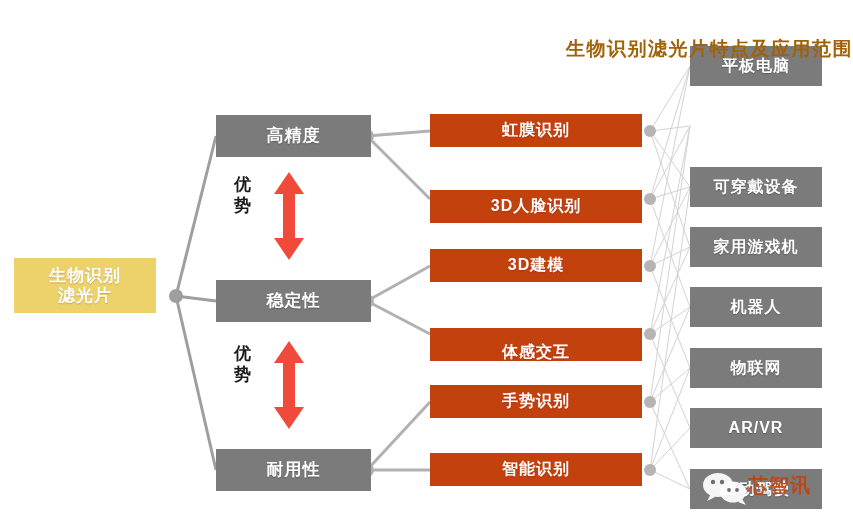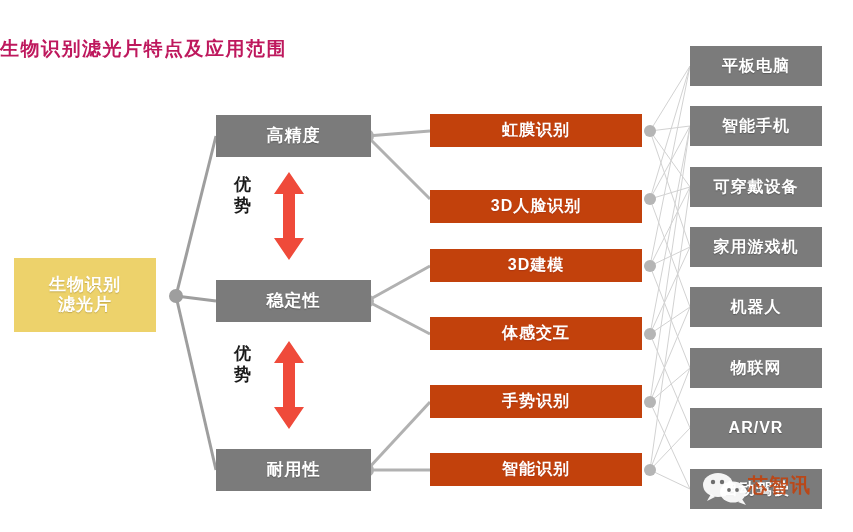--- a/index.html
+++ b/index.html
@@ -37,32 +37,32 @@
     text-align: center;
     line-height: 1.15;
     letter-spacing: 1px;
     z-index: 3;
   }
   .title {
     position: absolute;
     left: 0;
     top: 36px;
     width: 853px;
-    text-align: left;
+    text-align: right;
     font-size: 19px;
     font-weight: bold;
-    color: #be185d;
+    color: #a16207;
     letter-spacing: 1.5px;
     z-index: 4;
   }
   .root {
     left: 14px;
     top: 258px;
     width: 142px;
-    height: 74px;
+    height: 55px;
     background: #edd26b;
     font-size: 17px;
     font-weight: bold;
     text-shadow: 0 1px 1px rgba(120,100,30,0.35);
   }
   .feature {
     left: 216px;
     width: 155px;
     height: 42px;
     background: #7b7b7b;
@@ -78,21 +78,21 @@
     width: 212px;
     height: 33px;
     background: #c2410c;
     font-size: 16px;
     font-weight: bold;
     text-shadow: 0 1px 1px rgba(140,40,30,0.4);
   }
   .app.a0 { top: 114px; }
   .app.a1 { top: 190px; }
   .app.a2 { top: 249px; }
-  .app.a3 { top: 317px; }
+  .app.a3 { top: 328px; align-items: flex-end; }
   .app.a4 { top: 385px; }
   .app.a5 { top: 453px; }
   .target {
     left: 690px;
     width: 132px;
     height: 40px;
     background: #7b7b7b;
     font-size: 16px;
     font-weight: bold;
     text-shadow: 0 1px 1px rgba(50,50,50,0.45);
@@ -277,23 +277,20 @@
   <div class="node app a4">
     <span>手势识别</span>
   </div>
   <div class="node app a5">
     <span>智能识别</span>
   </div>
 
   <div class="node target t0">
     <span>平板电脑</span>
   </div>
-  <div class="node target t1">
-    <span>智能手机</span>
-  </div>
   <div class="node target t2">
     <span>可穿戴设备</span>
   </div>
   <div class="node target t3">
     <span>家用游戏机</span>
   </div>
   <div class="node target t4">
     <span>机器人</span>
   </div>
   <div class="node target t5">

